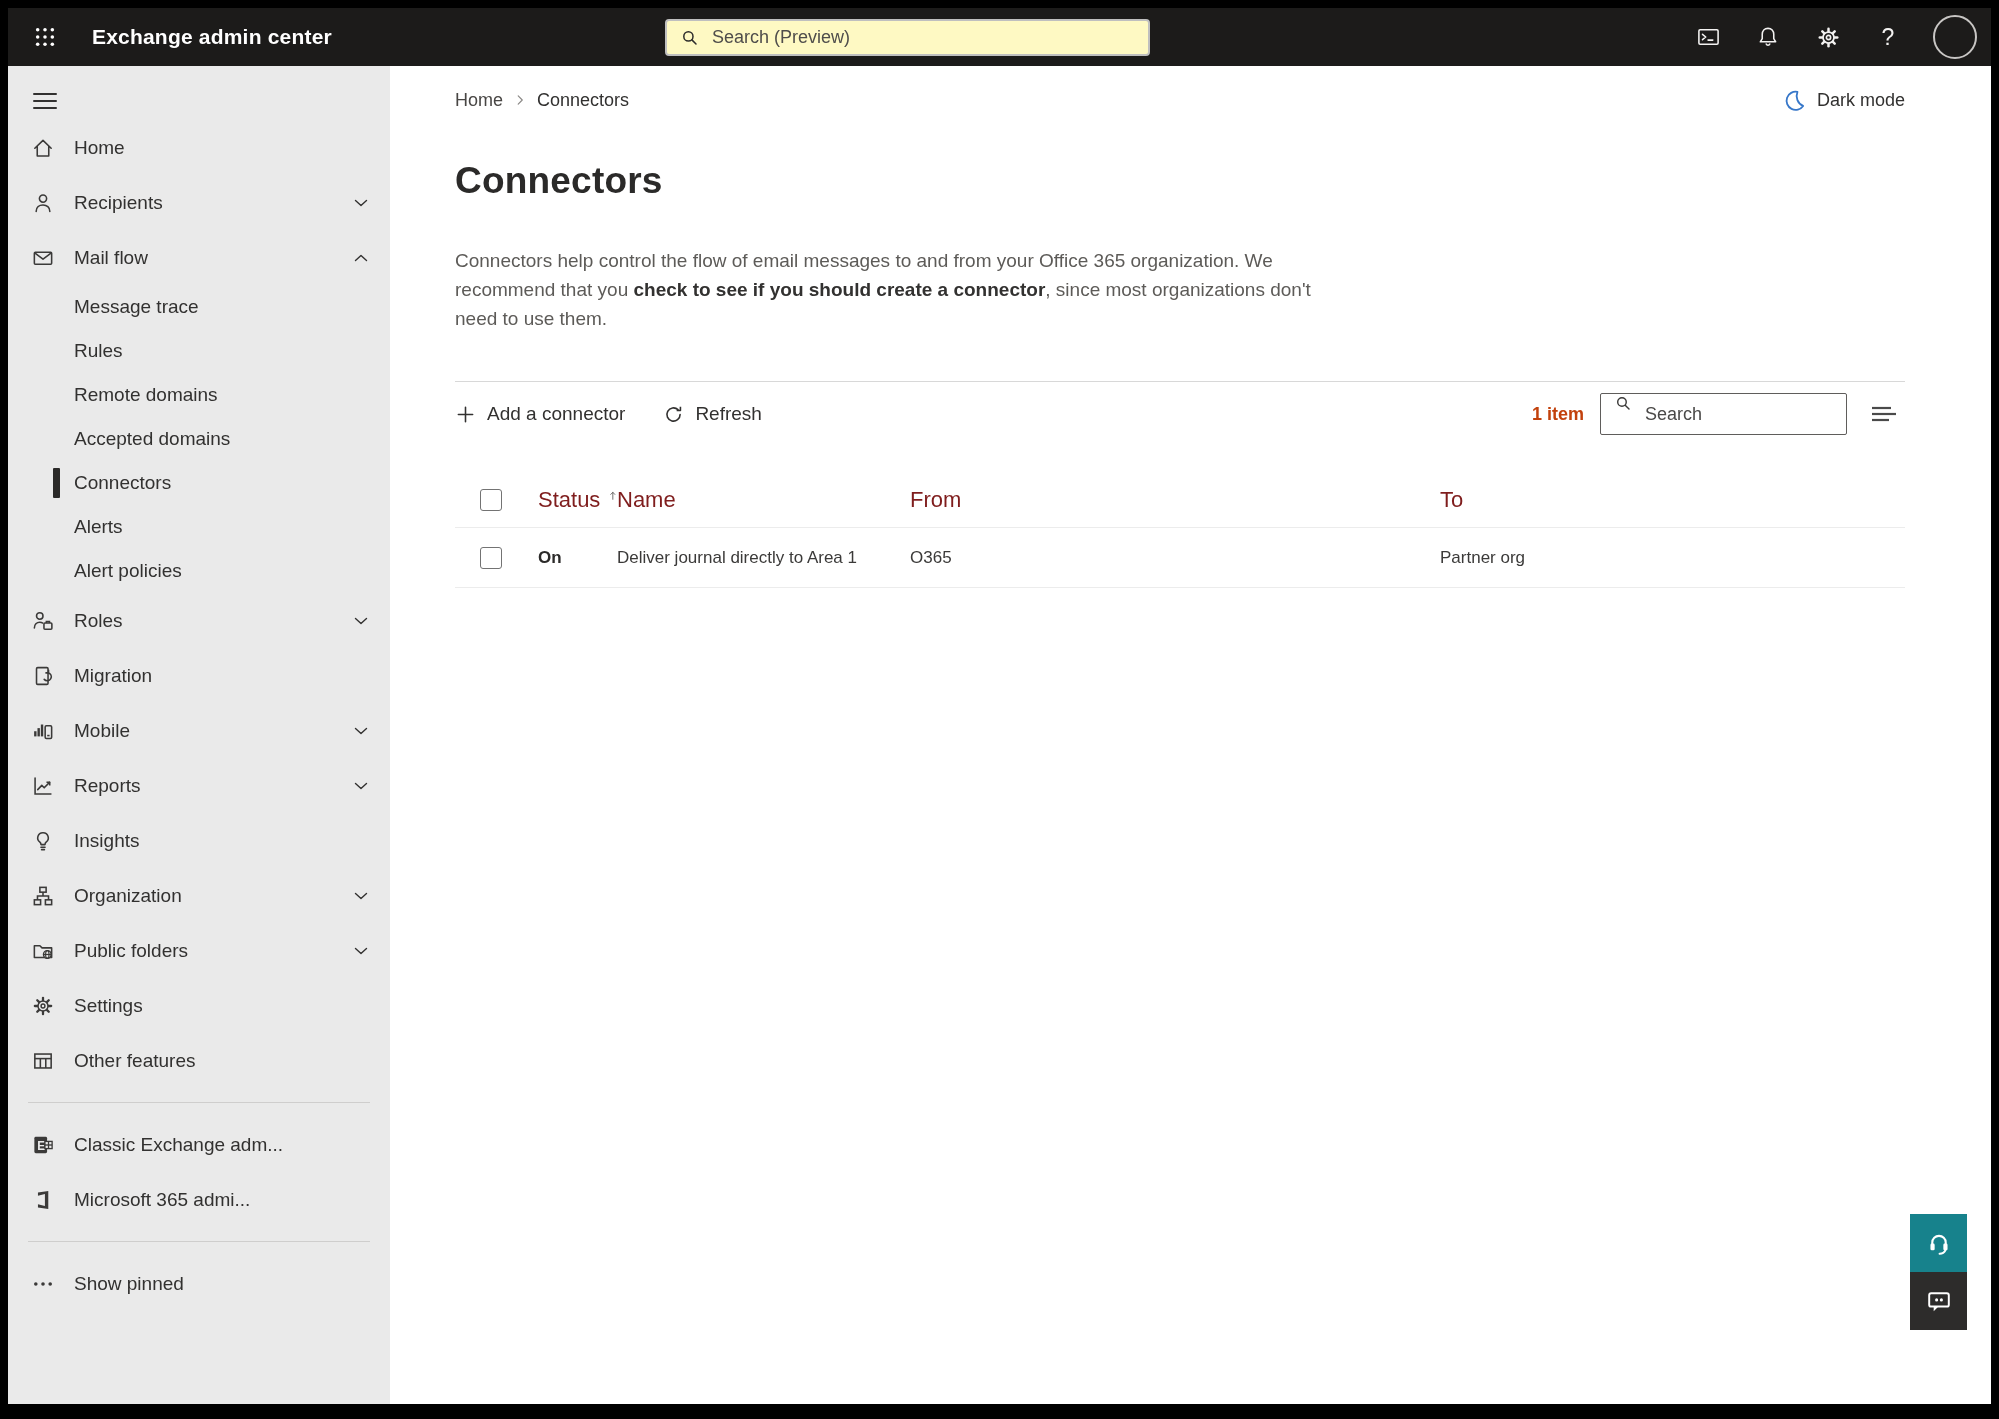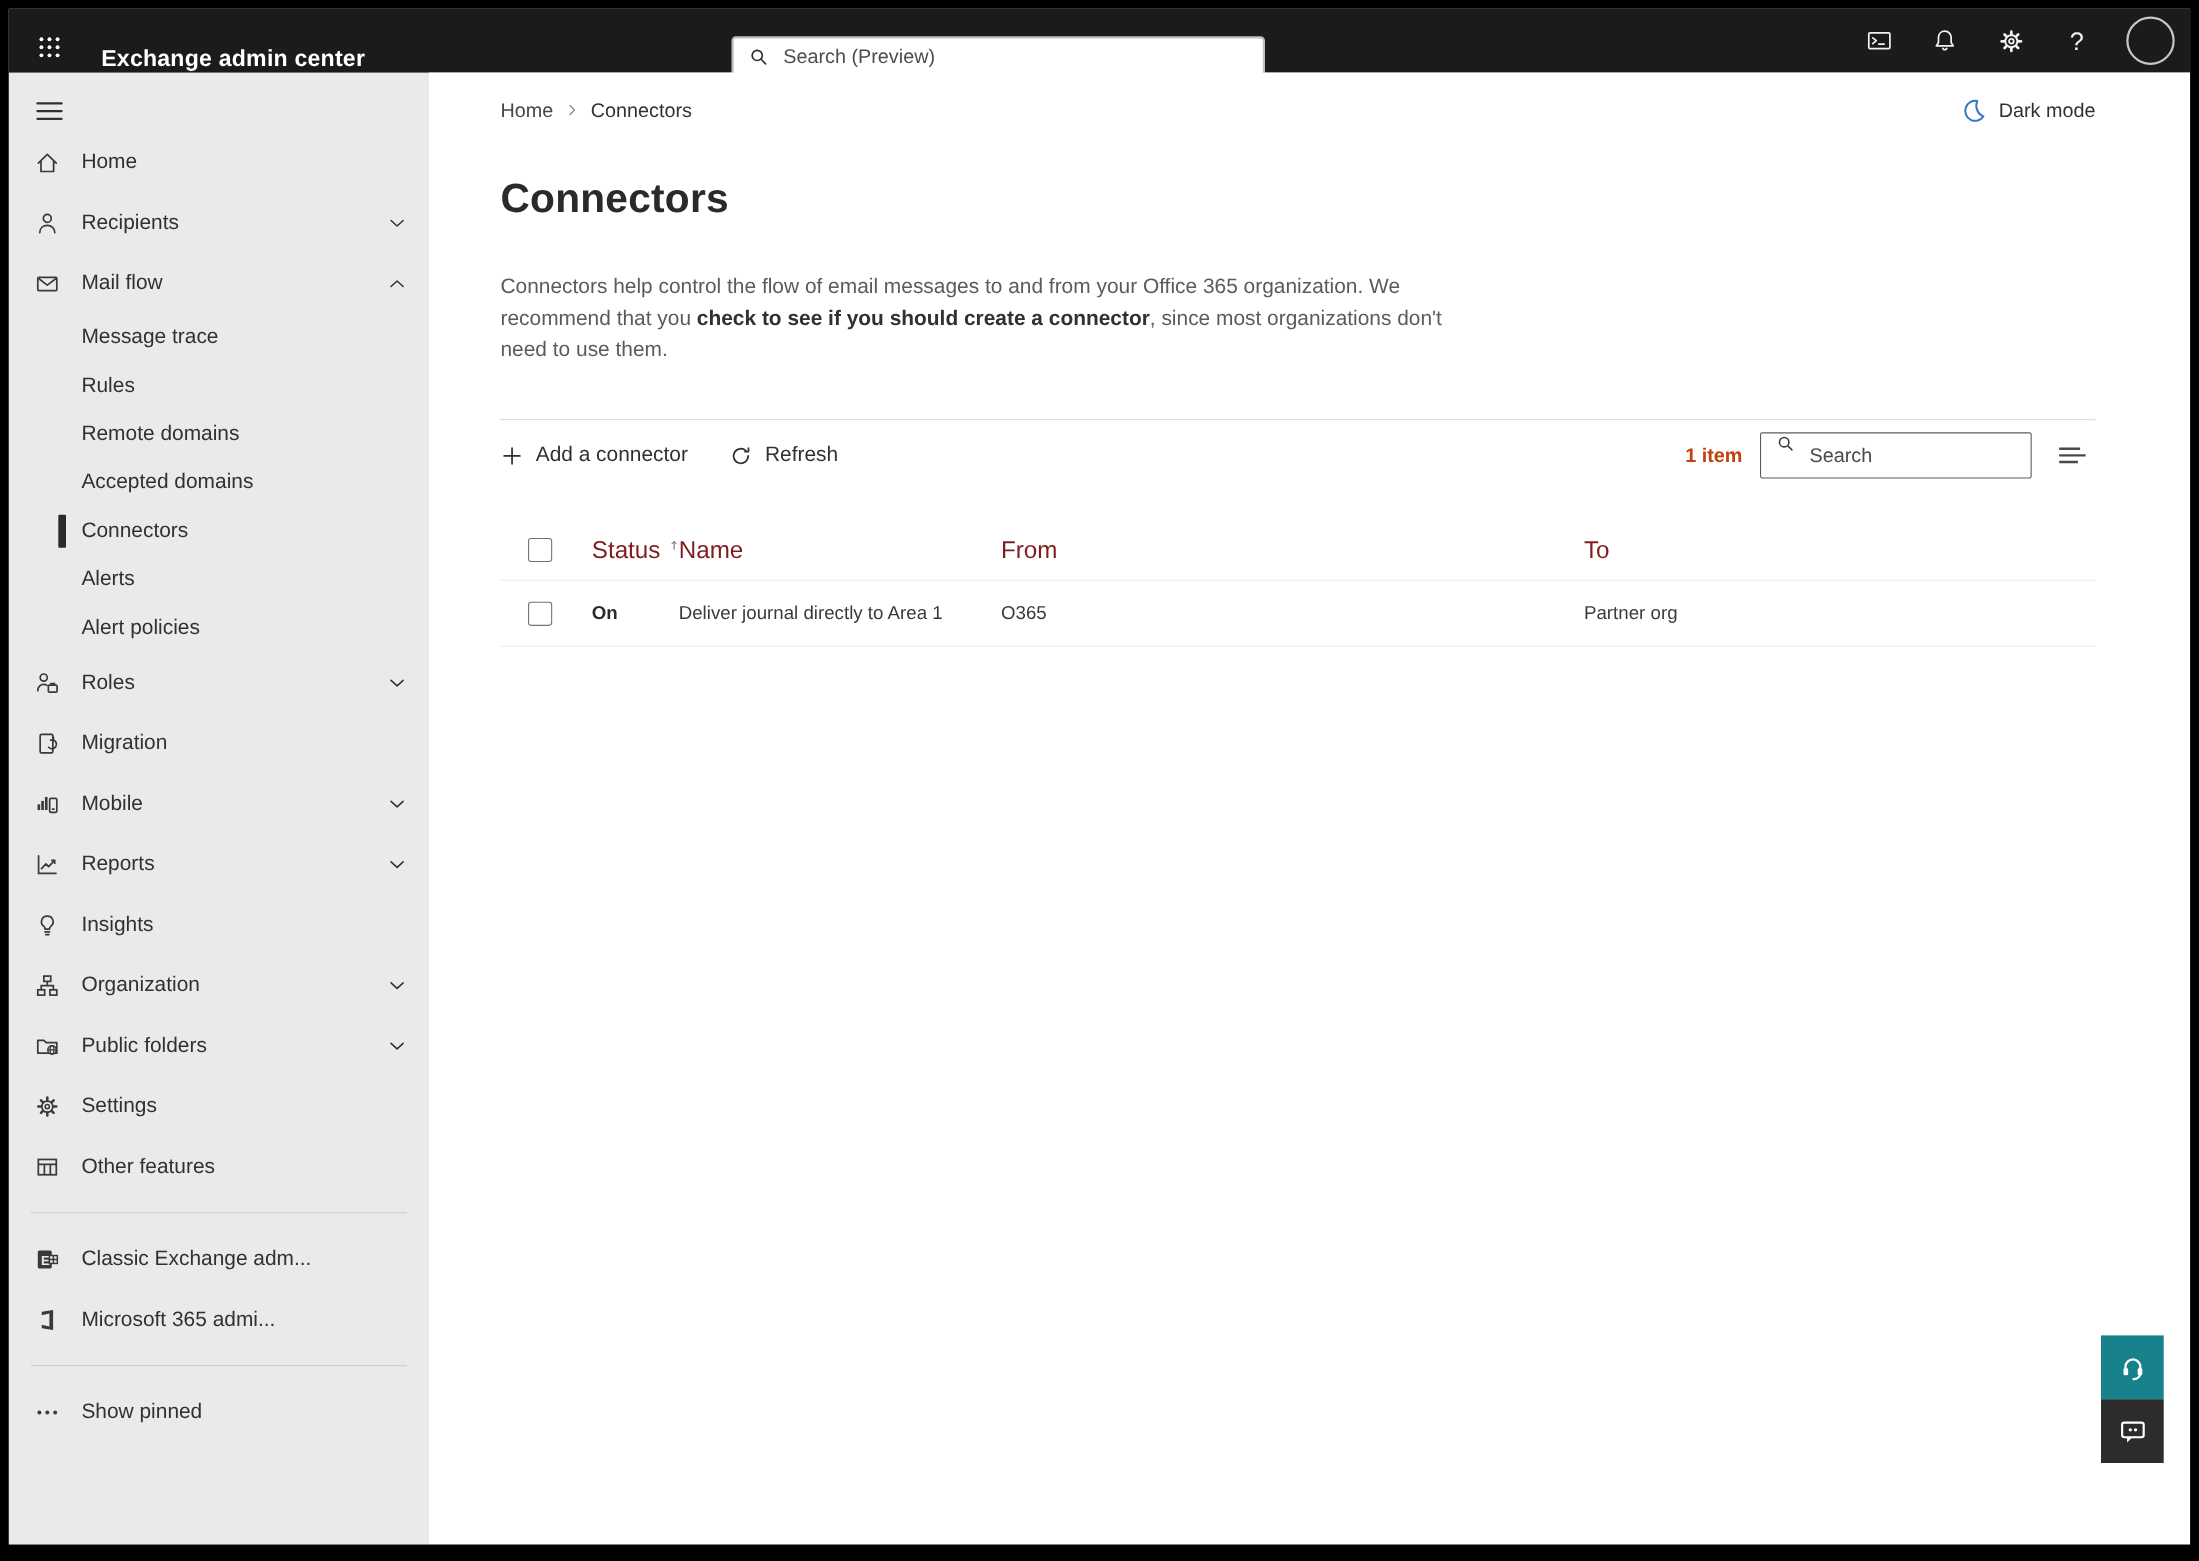--- a/index.html
+++ b/index.html
@@ -1,24 +1,24 @@
 <!DOCTYPE html>
 <html><head>
 <meta charset="utf-8">
 <style>
   html,body{margin:0;padding:0;background:#000;}
   *{box-sizing:border-box;font-family:"Liberation Sans","DejaVu Sans",sans-serif;}
   .frame{position:relative;width:1999px;height:1419px;background:#000;overflow:hidden;}
   .app{position:absolute;left:8px;top:8px;right:8px;bottom:15px;background:#fff;display:flex;flex-direction:column;overflow:hidden;}
 
   
-  .topbar{height:58px;background:#1c1b1a;display:flex;align-items:flex-end;position:relative;flex:0 0 auto;}
+  .topbar{height:58px;background:#1c1b1a;display:flex;align-items:center;position:relative;flex:0 0 auto;}
   .waffle{width:46px;height:46px;margin-left:14px;display:flex;align-items:center;justify-content:center;cursor:pointer;}
   .app-title{color:#fff;font-size:21px;font-weight:600;margin-left:24px;letter-spacing:.2px;}
-  .top-search{position:absolute;left:657px;top:25px;width:485px;height:37px;background:#ffffff;border:2px solid #bfbfbf;border-radius:4px;display:flex;align-items:center;padding-left:13px;}
+  .top-search{position:absolute;left:657px;top:11px;width:485px;height:37px;background:#fef9c3;border:2px solid #bfbfbf;border-radius:4px;display:flex;align-items:center;padding-left:13px;}
   .top-search input{flex:1;border:none;background:transparent;outline:none;font-size:18px;color:#3b3a39;margin-left:10px;}
   .top-search input::placeholder{color:#4f4d4b;opacity:1;}
   .top-icons{position:absolute;right:14px;top:0;height:58px;display:flex;align-items:center;gap:30px;}
   .tico{width:30px;height:30px;display:flex;align-items:center;justify-content:center;color:#f3f2f1;cursor:pointer;}
   .help-glyph{font-size:23px;color:#f3f2f1;font-weight:400;}
   .avatar{width:44px;height:44px;border-radius:50%;border:2px solid #c8c6c4;background:transparent;cursor:pointer;}
 
   
   .body{flex:1;display:flex;min-height:0;}
   .sidebar{width:382px;background:#eaeaea;flex:0 0 auto;display:flex;flex-direction:column;overflow:hidden;}

